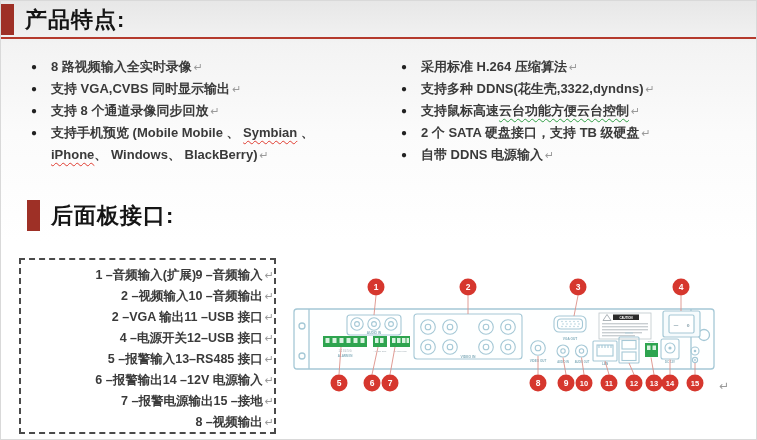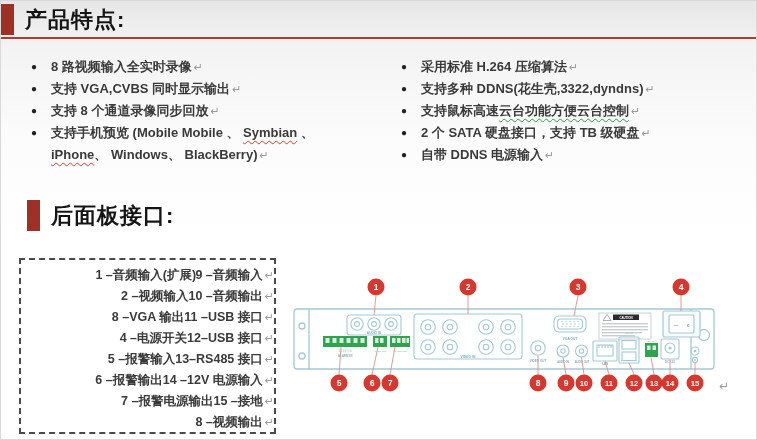--- a/index.html
+++ b/index.html
@@ -84,21 +84,21 @@
   </div>
 
   <div class="hdr" style="top:199px;margin-left:26px;">
     <div class="hdr-bar"></div>
     <div class="hdr-text">后面板接口:</div>
   </div>
 
   <div id="legend-box">
     <div class="lg-row"><span class="lg-c1">1 –音频输入(扩展)</span><span>9 –音频输入</span><span class="ret">↵</span></div>
     <div class="lg-row"><span class="lg-c1">2 –视频输入</span><span>10 –音频输出</span><span class="ret">↵</span></div>
-    <div class="lg-row"><span class="lg-c1">8 –VGA 输出</span><span>11 –USB 接口</span><span class="ret">↵</span></div>
+    <div class="lg-row"><span class="lg-c1">2 –VGA 输出</span><span>11 –USB 接口</span><span class="ret">↵</span></div>
     <div class="lg-row"><span class="lg-c1">4 –电源开关</span><span>12–USB 接口</span><span class="ret">↵</span></div>
     <div class="lg-row"><span class="lg-c1">5 –报警输入</span><span>13–RS485 接口</span><span class="ret">↵</span></div>
     <div class="lg-row"><span class="lg-c1">6 –报警输出</span><span>14 –12V 电源输入</span><span class="ret">↵</span></div>
     <div class="lg-row"><span class="lg-c1">7 –报警电源输出</span><span>15 –接地</span><span class="ret">↵</span></div>
     <div class="lg-row"><span class="lg-c1">8 –视频输出</span><span class="ret">↵</span></div>
   </div>
 
   <div id="panel-wrap">
   <svg width="462" height="130" viewBox="0 0 462 130">
 

